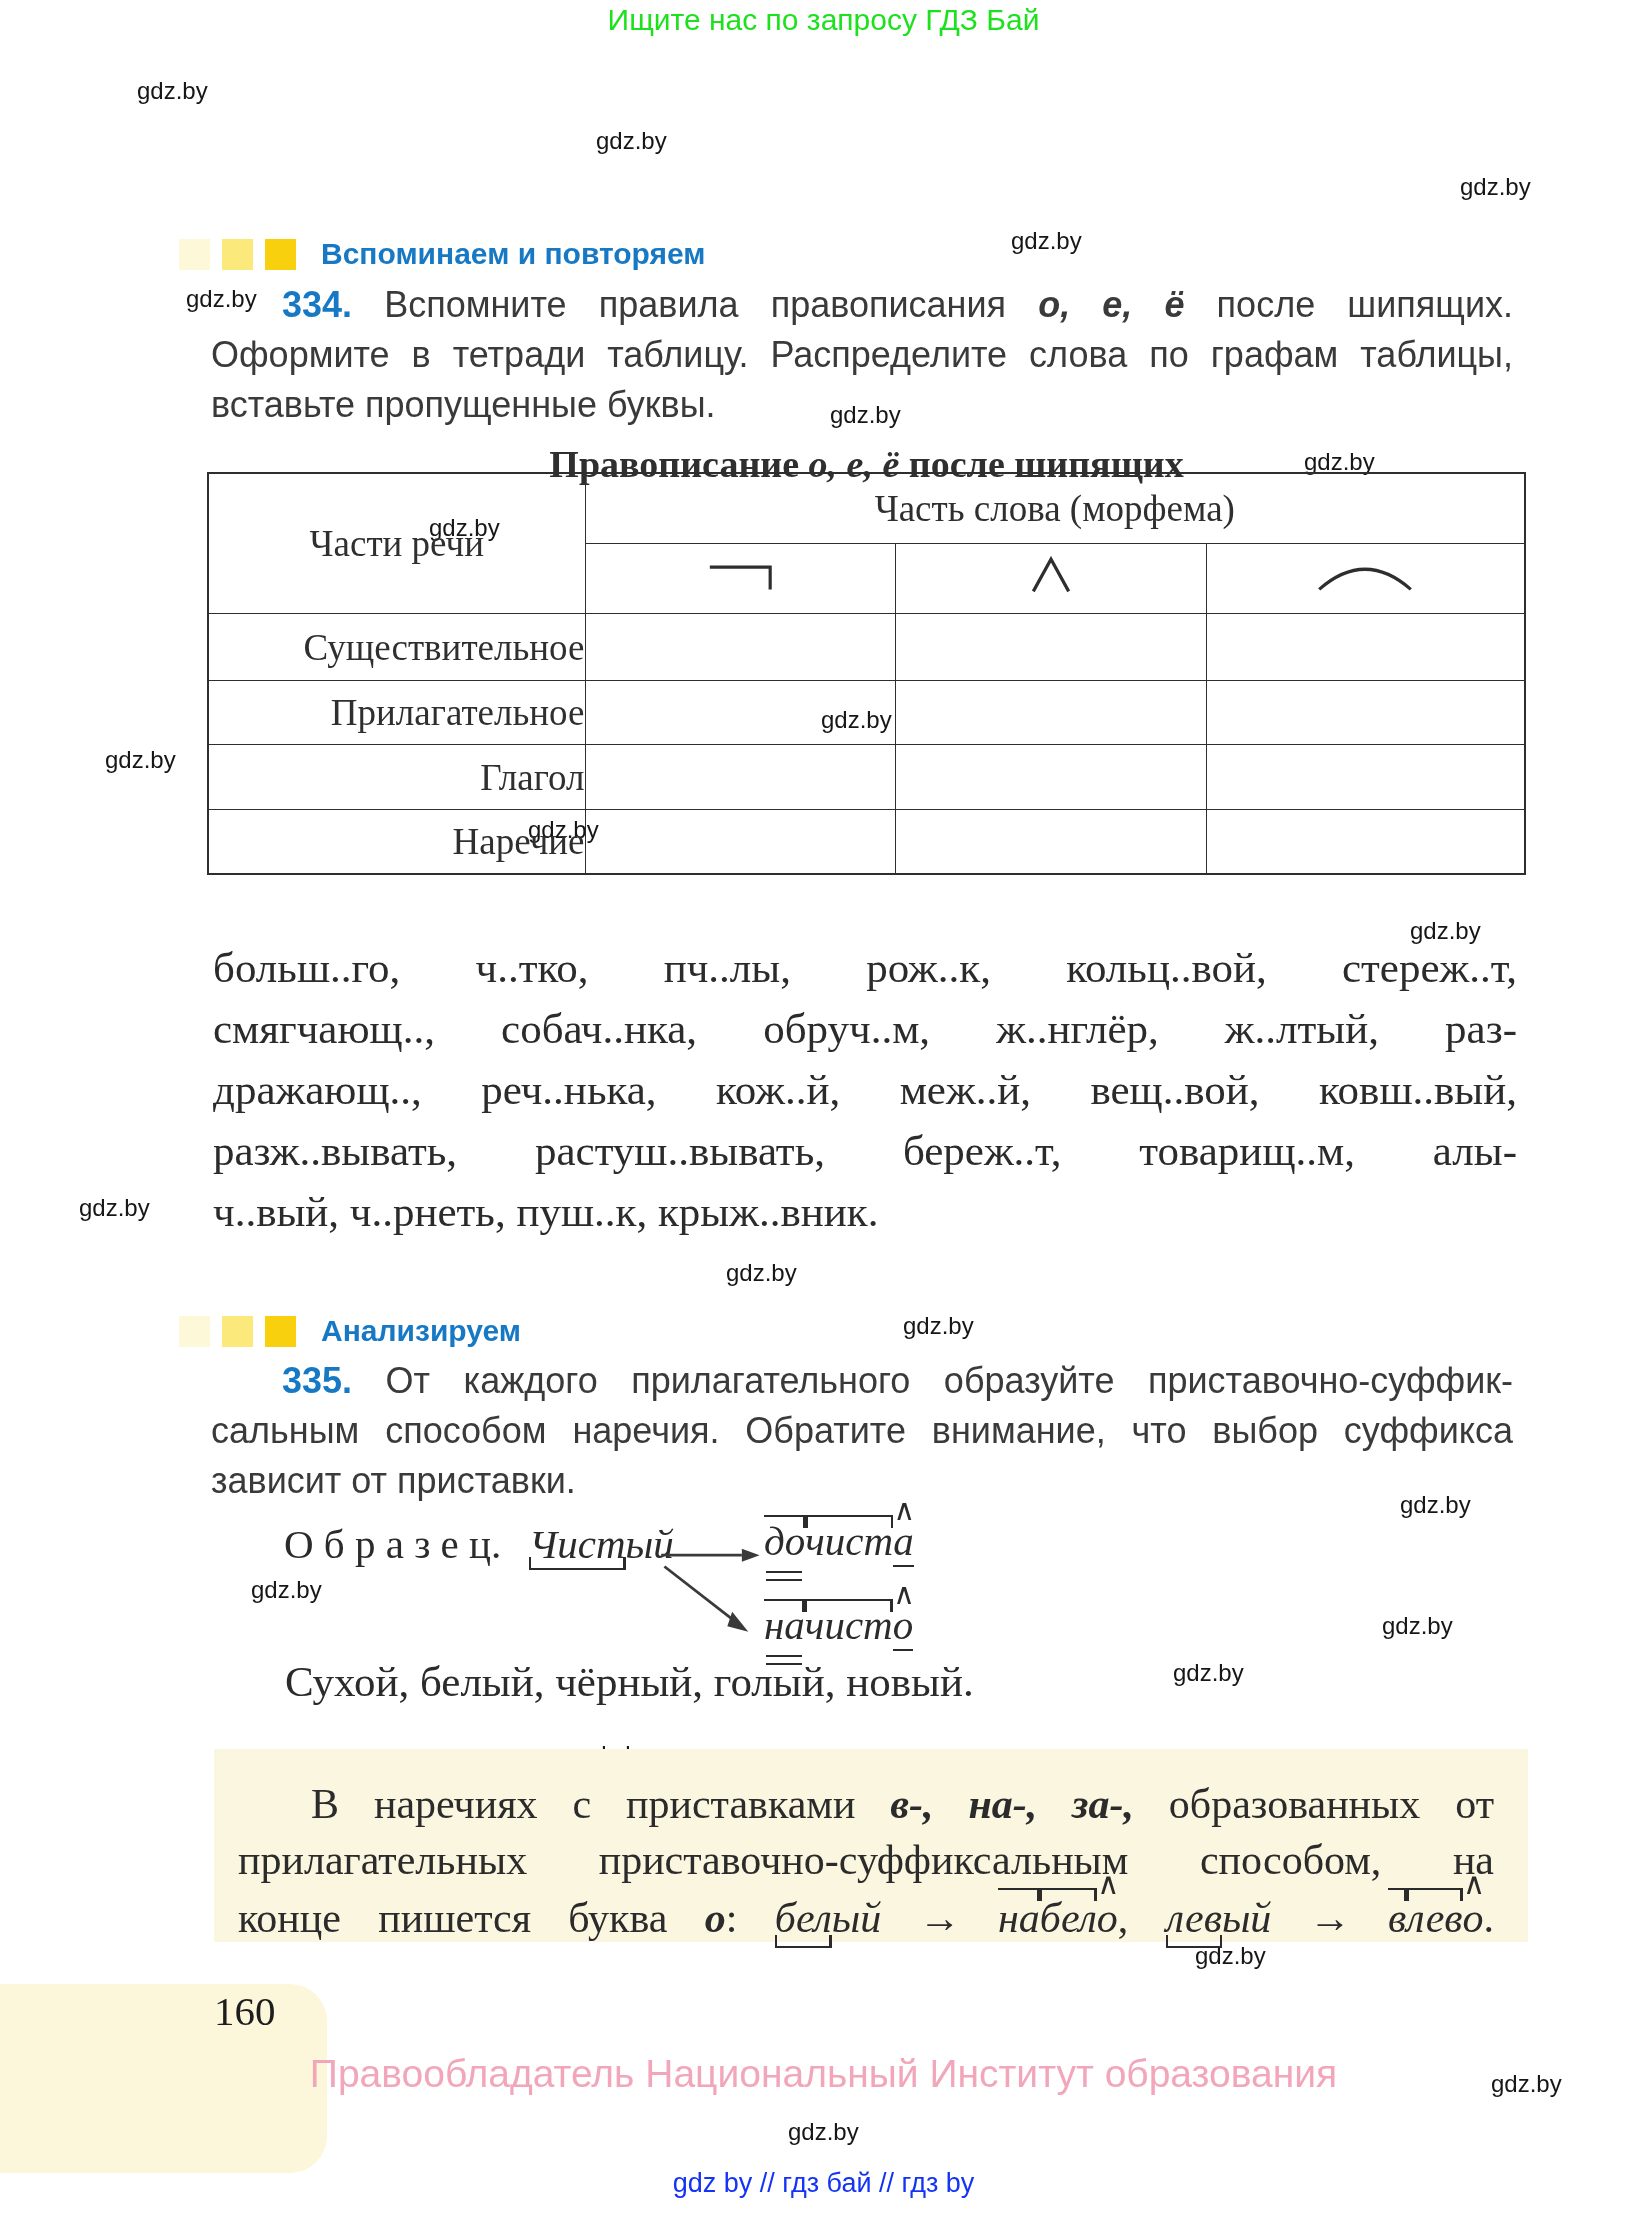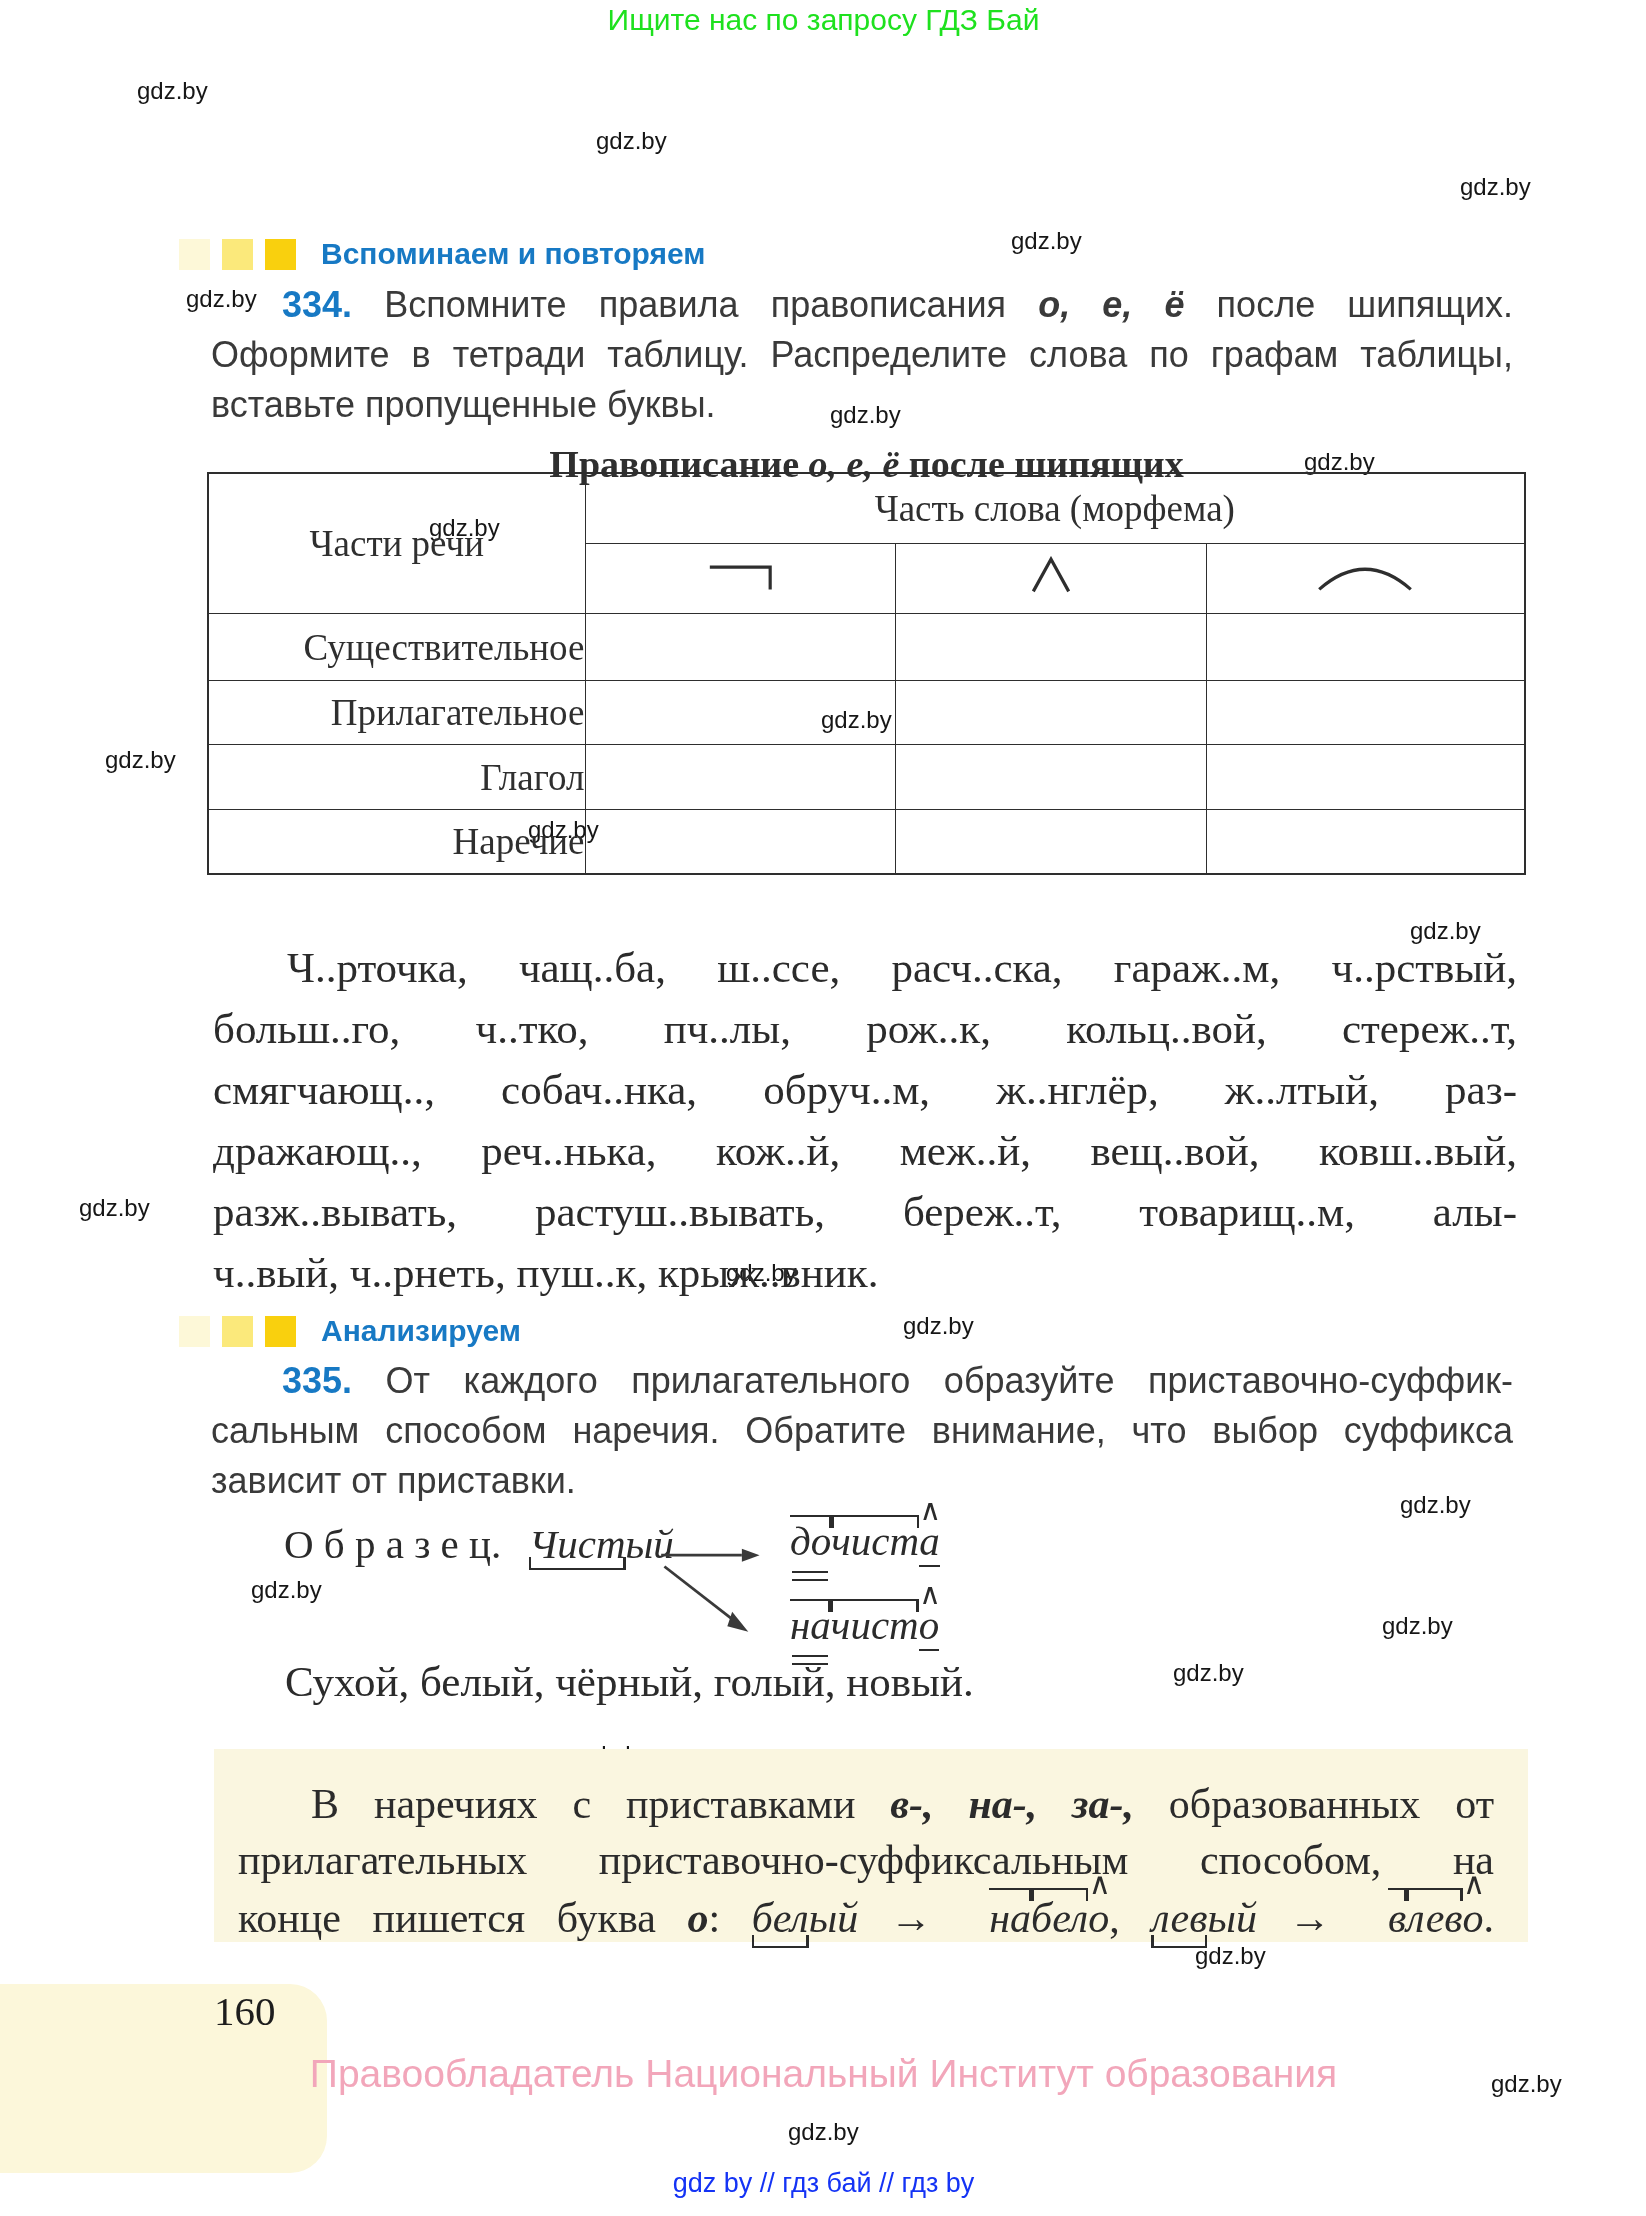--- a/index.html
+++ b/index.html
@@ -39,21 +39,21 @@
   .wordlist .ind{text-indent:74px;}
   
   .sample-abs{position:absolute;font-family:"Liberation Serif",serif;font-size:41px;color:#2b2b2b;white-space:nowrap;}
   
   .mk-root-u{position:relative;display:inline-block;border-bottom:2.4px solid currentColor;}
   .mk-root-u::before,.mk-root-u::after{content:"";position:absolute;bottom:0;width:2.4px;height:11.3px;background:currentColor;}
   .mk-root-u::before{left:0;} .mk-root-u::after{right:0;}
   .mk-root-o{position:relative;display:inline-block;border-top:2.4px solid currentColor;}
   .mk-root-o::before,.mk-root-o::after{content:"";position:absolute;top:0;width:2.4px;height:11.3px;background:currentColor;}
   .mk-root-o::before{left:0;} .mk-root-o::after{right:0;}
-  .mk-pref-o{position:relative;display:inline-block;border-top:2.4px solid currentColor;margin-left:26px;}
+  .mk-pref-o{position:relative;display:inline-block;border-top:2.4px solid currentColor;}
   .mk-pref-o::after{content:"";position:absolute;top:0;right:0;width:2.4px;height:11.3px;background:currentColor;}
   .mk-dunder{position:relative;}
   .mk-dunder::before{content:"";position:absolute;left:1.6px;right:3.2px;bottom:-16px;height:6.4px;
                      border-top:2.4px solid currentColor;border-bottom:2.4px solid currentColor;}
   .mk-caret{position:relative;display:inline-block;}
   .mk-caret::after{content:"\2227";position:absolute;left:55%;top:-0.70em;transform:translateX(-50%);
                    font-style:normal;font-size:0.72em;line-height:1;}
   .mk-u{border-bottom:2.4px solid currentColor;}
   
   .infobox{position:absolute;left:214px;top:1749px;width:1314px;height:193px;background:#faf6e0;
@@ -173,21 +173,20 @@
       <tr>
         <td class="pos" style="height:56px;">Наречие</td>
         <td class="blank"></td>
         <td class="blank"></td>
         <td class="blank"></td>
       </tr>
     </tbody>
   </table>
 
   <div class="wordlist" style="top:937px;">
-    <div class="jline ind">Ч..рточка, чащ..ба, ш..ссе, расч..ска, гараж..м, ч..рствый,</div>
     <div class="jline">больш..го, ч..тко, пч..лы, рож..к, кольц..вой, стереж..т,</div>
     <div class="jline">смягчающ.., собач..нка, обруч..м, ж..нглёр, ж..лтый, раз-</div>
     <div class="jline">дражающ.., реч..нька, кож..й, меж..й, вещ..вой, ковш..вый,</div>
     <div class="jline">разж..вывать, растуш..вывать, береж..т, товарищ..м, алы-</div>
     <div class="jlast">ч..вый, ч..рнеть, пуш..к, крыж..вник.</div>
   </div>
 
   <div class="sect" style="left:179px;top:1314px;">
     <span class="sq sq1"></span>
     <span class="sq sq2"></span>

